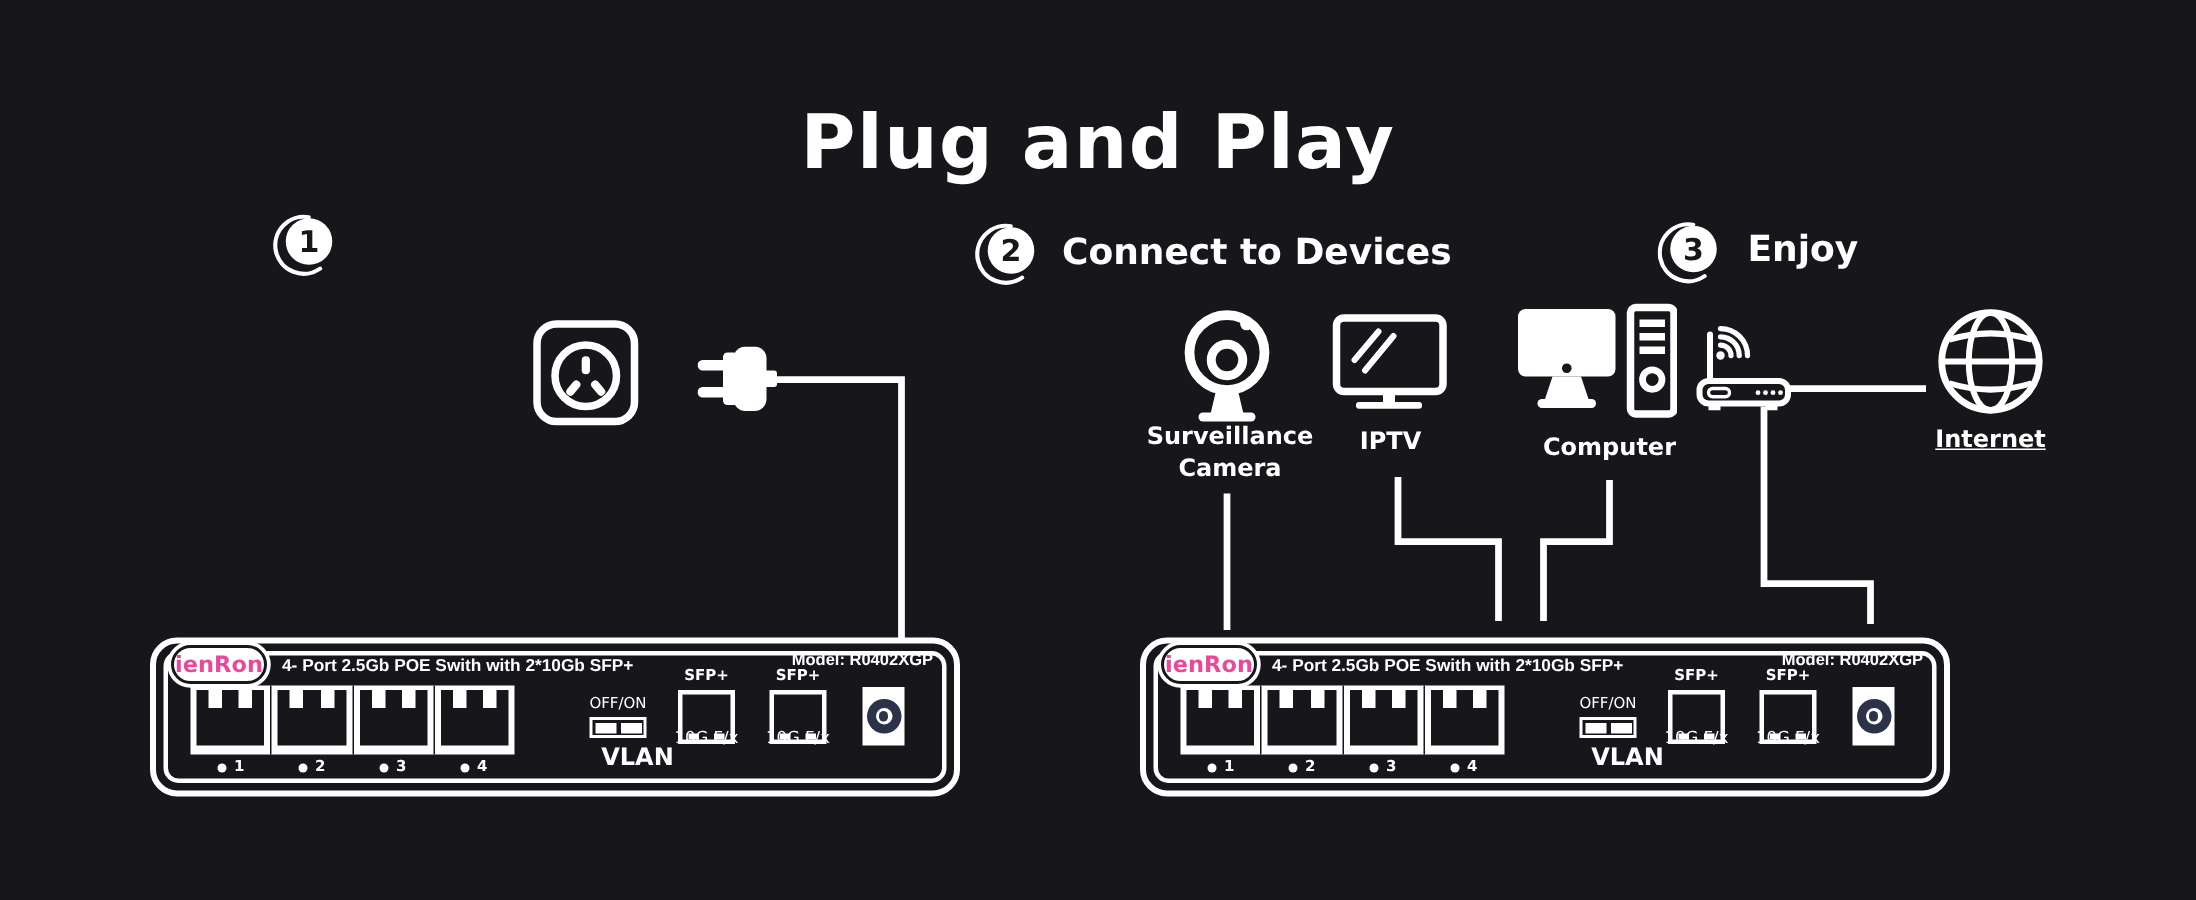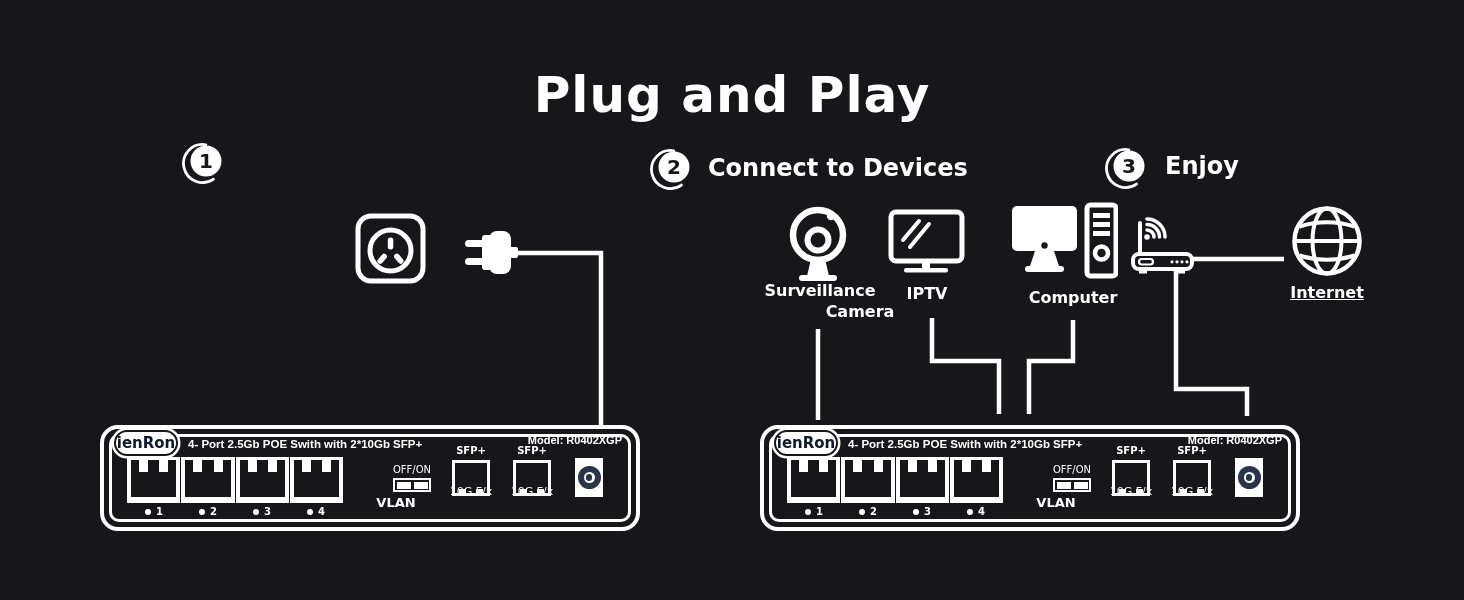--- a/index.html
+++ b/index.html
@@ -9,40 +9,40 @@
   .title{left:0;top:66px;width:1464px;text-align:center;font-size:50px;font-weight:bold;letter-spacing:1px;}
   .step-label{font-size:24px;font-weight:bold;white-space:nowrap;}
   .dev-label{font-size:16px;font-weight:bold;text-align:center;white-space:nowrap;}
   svg{display:block;}
 
   
   .switch{position:absolute;top:425px;width:540px;height:106px;}
   .sw-outer{position:absolute;inset:0;border:4.5px solid #fff;border-radius:18px;}
   .sw-inner{position:absolute;inset:9px;border:3px solid #fff;border-radius:10px;}
   .sw-logo{position:absolute;left:14px;top:5px;width:64px;height:26px;background:#fff;border:2px solid #17171b;
-           box-shadow:0 0 0 2.5px #fff;border-radius:14px;color:#0f172a;font-size:15px;font-weight:bold;
+           box-shadow:0 0 0 2.5px #fff;border-radius:14px;color:#ec4899;font-size:15px;font-weight:bold;
            display:flex;align-items:center;justify-content:center;z-index:3;box-sizing:border-box;}
   .sw-title{position:absolute;left:88px;top:13px;font-size:11.5px;font-weight:bold;white-space:nowrap;
             font-family:"Liberation Sans",sans-serif;z-index:3;}
   .sw-model{position:absolute;right:18px;top:9px;font-size:11px;font-weight:bold;white-space:nowrap;
             font-family:"Liberation Sans",sans-serif;z-index:3;}
   .sw-ports{position:absolute;left:27px;top:32px;width:216px;height:46px;background:#fff;display:flex;z-index:2;}
   .sw-port{position:relative;flex:1;border-right:1.5px solid #17171b;}
   .sw-port:last-child{border-right:none;}
   .sw-port .cut{position:absolute;left:4px;right:4px;top:3px;bottom:6px;background:#17171b;}
   .sw-port .tooth{position:absolute;top:0;width:9px;height:12px;background:#fff;}
   .sw-port .t1{left:8px;} .sw-port .t2{right:8px;}
   .sw-dotrow{position:absolute;left:27px;top:81px;width:216px;display:flex;justify-content:space-around;z-index:2;}
   .sw-dotnum{display:flex;align-items:center;gap:5px;font-size:10px;font-weight:bold;}
   .pdot{width:6px;height:6px;border-radius:50%;background:#fff;}
   .sw-dip-top{position:absolute;left:284px;top:39px;width:56px;text-align:center;font-size:10px;font-weight:normal;}
   .sw-dip{position:absolute;left:293px;top:53px;width:38px;height:14px;border:2.5px solid #fff;box-sizing:border-box;
           display:flex;gap:3px;padding:1.5px;}
   .sw-dip span{flex:1;background:#fff;}
-  .sw-dip-bot{position:absolute;left:268px;top:70px;width:56px;text-align:center;font-size:13px;font-weight:bold;}
+  .sw-dip-bot{position:absolute;left:297px;top:70px;width:56px;text-align:center;font-size:16px;font-weight:bold;}
   .sfp-label{position:absolute;top:20px;width:62px;text-align:center;font-size:10px;font-weight:bold;}
   .sfp-box{position:absolute;top:35px;width:38px;height:36px;border:3px solid #fff;box-sizing:border-box;}
   .sfp-box i{position:absolute;bottom:0;width:7px;height:4.5px;background:#fff;}
   .sfp-box .f1{left:4px;} .sfp-box .f2{right:4px;}
   .sfp-sub{position:absolute;top:60px;width:68px;text-align:center;font-size:11px;font-weight:normal;white-space:nowrap;}
   .sw-power{position:absolute;left:475px;top:33px;width:28px;height:39px;background:#fff;
             display:flex;align-items:center;justify-content:center;}
   .ring{width:23px;height:23px;border-radius:50%;background:#2b3348;display:flex;align-items:center;justify-content:center;}
   .ring-in{width:11px;height:11px;border-radius:50%;background:#fff;display:flex;align-items:center;justify-content:center;}
   .ring-dot{width:6.5px;height:6.5px;border-radius:50%;background:#2b3348;}
@@ -102,21 +102,21 @@
   </svg>
 
   <svg class="abs" style="left:782px;top:199px;" width="72" height="86" viewBox="0 0 72 86">
     <circle cx="36" cy="36" r="25" fill="none" stroke="#fff" stroke-width="6.5"></circle>
     <circle cx="36" cy="41" r="10.5" fill="none" stroke="#fff" stroke-width="6"></circle>
     <circle cx="49" cy="17" r="4.2" fill="#fff"></circle>
     <path d="M29,60 L43,60 L47,77 L25,77 Z" fill="#fff"></path>
     <rect x="17" y="76" width="38" height="6" rx="3" fill="#fff"></rect>
   </svg>
   <div class="abs dev-label" style="left:750px;top:281px;width:140px;">Surveillance</div>
-  <div class="abs dev-label" style="left:790px;top:302px;width:140px;text-align:center;">Camera</div>
+  <div class="abs dev-label" style="left:750px;top:302px;width:140px;text-align:center;">Camera</div>
 
   <svg class="abs" style="left:888px;top:209px;" width="78" height="64" viewBox="0 0 78 64">
     <rect x="3" y="3" width="71" height="49" rx="5" fill="none" stroke="#fff" stroke-width="5"></rect>
     <path d="M15,31 L31,12" stroke="#fff" stroke-width="4" stroke-linecap="round"></path>
     <path d="M22,38 L41,15" stroke="#fff" stroke-width="4" stroke-linecap="round"></path>
     <rect x="34" y="52" width="8" height="8" fill="#fff"></rect>
     <rect x="16" y="59" width="44" height="4.5" rx="2" fill="#fff"></rect>
   </svg>
   <div class="abs dev-label" style="left:877px;top:284px;width:100px;">IPTV</div>
 

